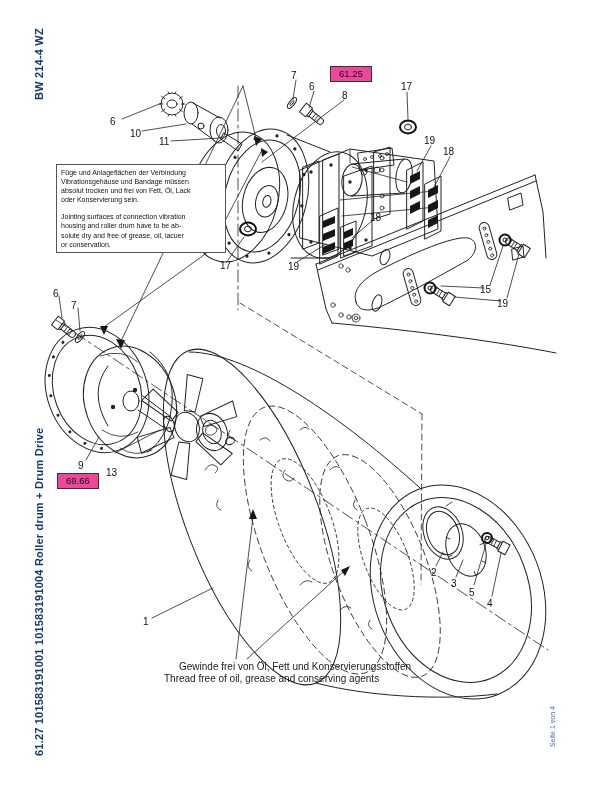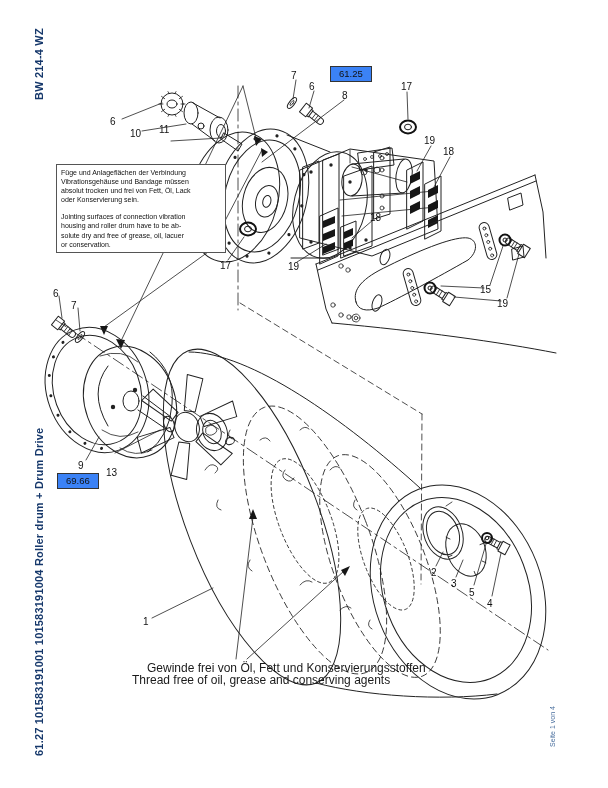--- a/index.html
+++ b/index.html
@@ -8,30 +8,30 @@
   svg{position:absolute;left:0;top:0;}
   .ln{stroke:#222;stroke-width:1;fill:none;stroke-linecap:round;stroke-linejoin:round;}
   .thin{stroke-width:.8;}
   .dd{stroke-dasharray:12 4 3 4;stroke-width:.8;}
   .ds{stroke-dasharray:6 4;stroke-width:.8;}
   .ds2{stroke-dasharray:3 3;stroke-width:.8;}
   .fill{fill:#161616;stroke:none;}
   .dot{fill:#222;stroke:none;}
   .thick{stroke-width:2;stroke:#111;}
   .co{position:absolute;font-size:10px;color:#111;}
-  .refbox{position:absolute;border:1.2px solid #333;background:#3b82f6;font-size:9.5px;
+  .refbox{position:absolute;border:1.2px solid #333;background:#ec4899;font-size:9.5px;
           padding:1px 8px 2px 8px;color:#111;}
   .notebox{position:absolute;left:56px;top:164px;width:160px;border:1px solid #555;
            background:#fff;padding:3px 4px;font-size:7px;line-height:1.3;white-space:nowrap;}
   .notebox .gap{height:8px;}
   .vtext{position:absolute;writing-mode:vertical-rl;transform:rotate(180deg);
          font-weight:bold;color:#16386b;font-size:11px;letter-spacing:.2px;}
   .vsmall{position:absolute;writing-mode:vertical-rl;transform:rotate(180deg);
           color:#4a6f9e;font-size:7px;}
-  .tnote{position:absolute;font-size:12px;color:#1a1a1a;white-space:nowrap;}
+  .tnote{position:absolute;font-size:10px;color:#1a1a1a;white-space:nowrap;margin-left:32px;}
 </style>
 </head>
 <body>
 
 <div id="page">
 
 <svg width="608" height="788" viewBox="0 0 608 788">
 
   <g>
     <path class="ln dd" d="M56,320 L548,650"></path>
@@ -343,21 +343,21 @@
 <div class="tnote" style="left:132px;top:673px">Thread free of oil, grease and conserving agents</div>
 
 <div class="co" style="left:291px;top:70px">7</div>
 <div class="co" style="left:309px;top:81px">6</div>
 <div class="co" style="left:342px;top:90px">8</div>
 <div class="co" style="left:401px;top:81px">17</div>
 <div class="co" style="left:424px;top:135px">19</div>
 <div class="co" style="left:443px;top:146px">18</div>
 <div class="co" style="left:110px;top:116px">6</div>
 <div class="co" style="left:130px;top:128px">10</div>
-<div class="co" style="left:159px;top:124px">11</div>
+<div class="co" style="left:159px;top:136px">11</div>
 <div class="co" style="left:220px;top:260px">17</div>
 <div class="co" style="left:288px;top:261px">19</div>
 <div class="co" style="left:370px;top:212px">18</div>
 <div class="co" style="left:480px;top:284px">15</div>
 <div class="co" style="left:497px;top:298px">19</div>
 <div class="co" style="left:53px;top:288px">6</div>
 <div class="co" style="left:71px;top:300px">7</div>
 <div class="co" style="left:78px;top:460px">9</div>
 <div class="co" style="left:106px;top:467px">13</div>
 <div class="co" style="left:143px;top:616px">1</div>

